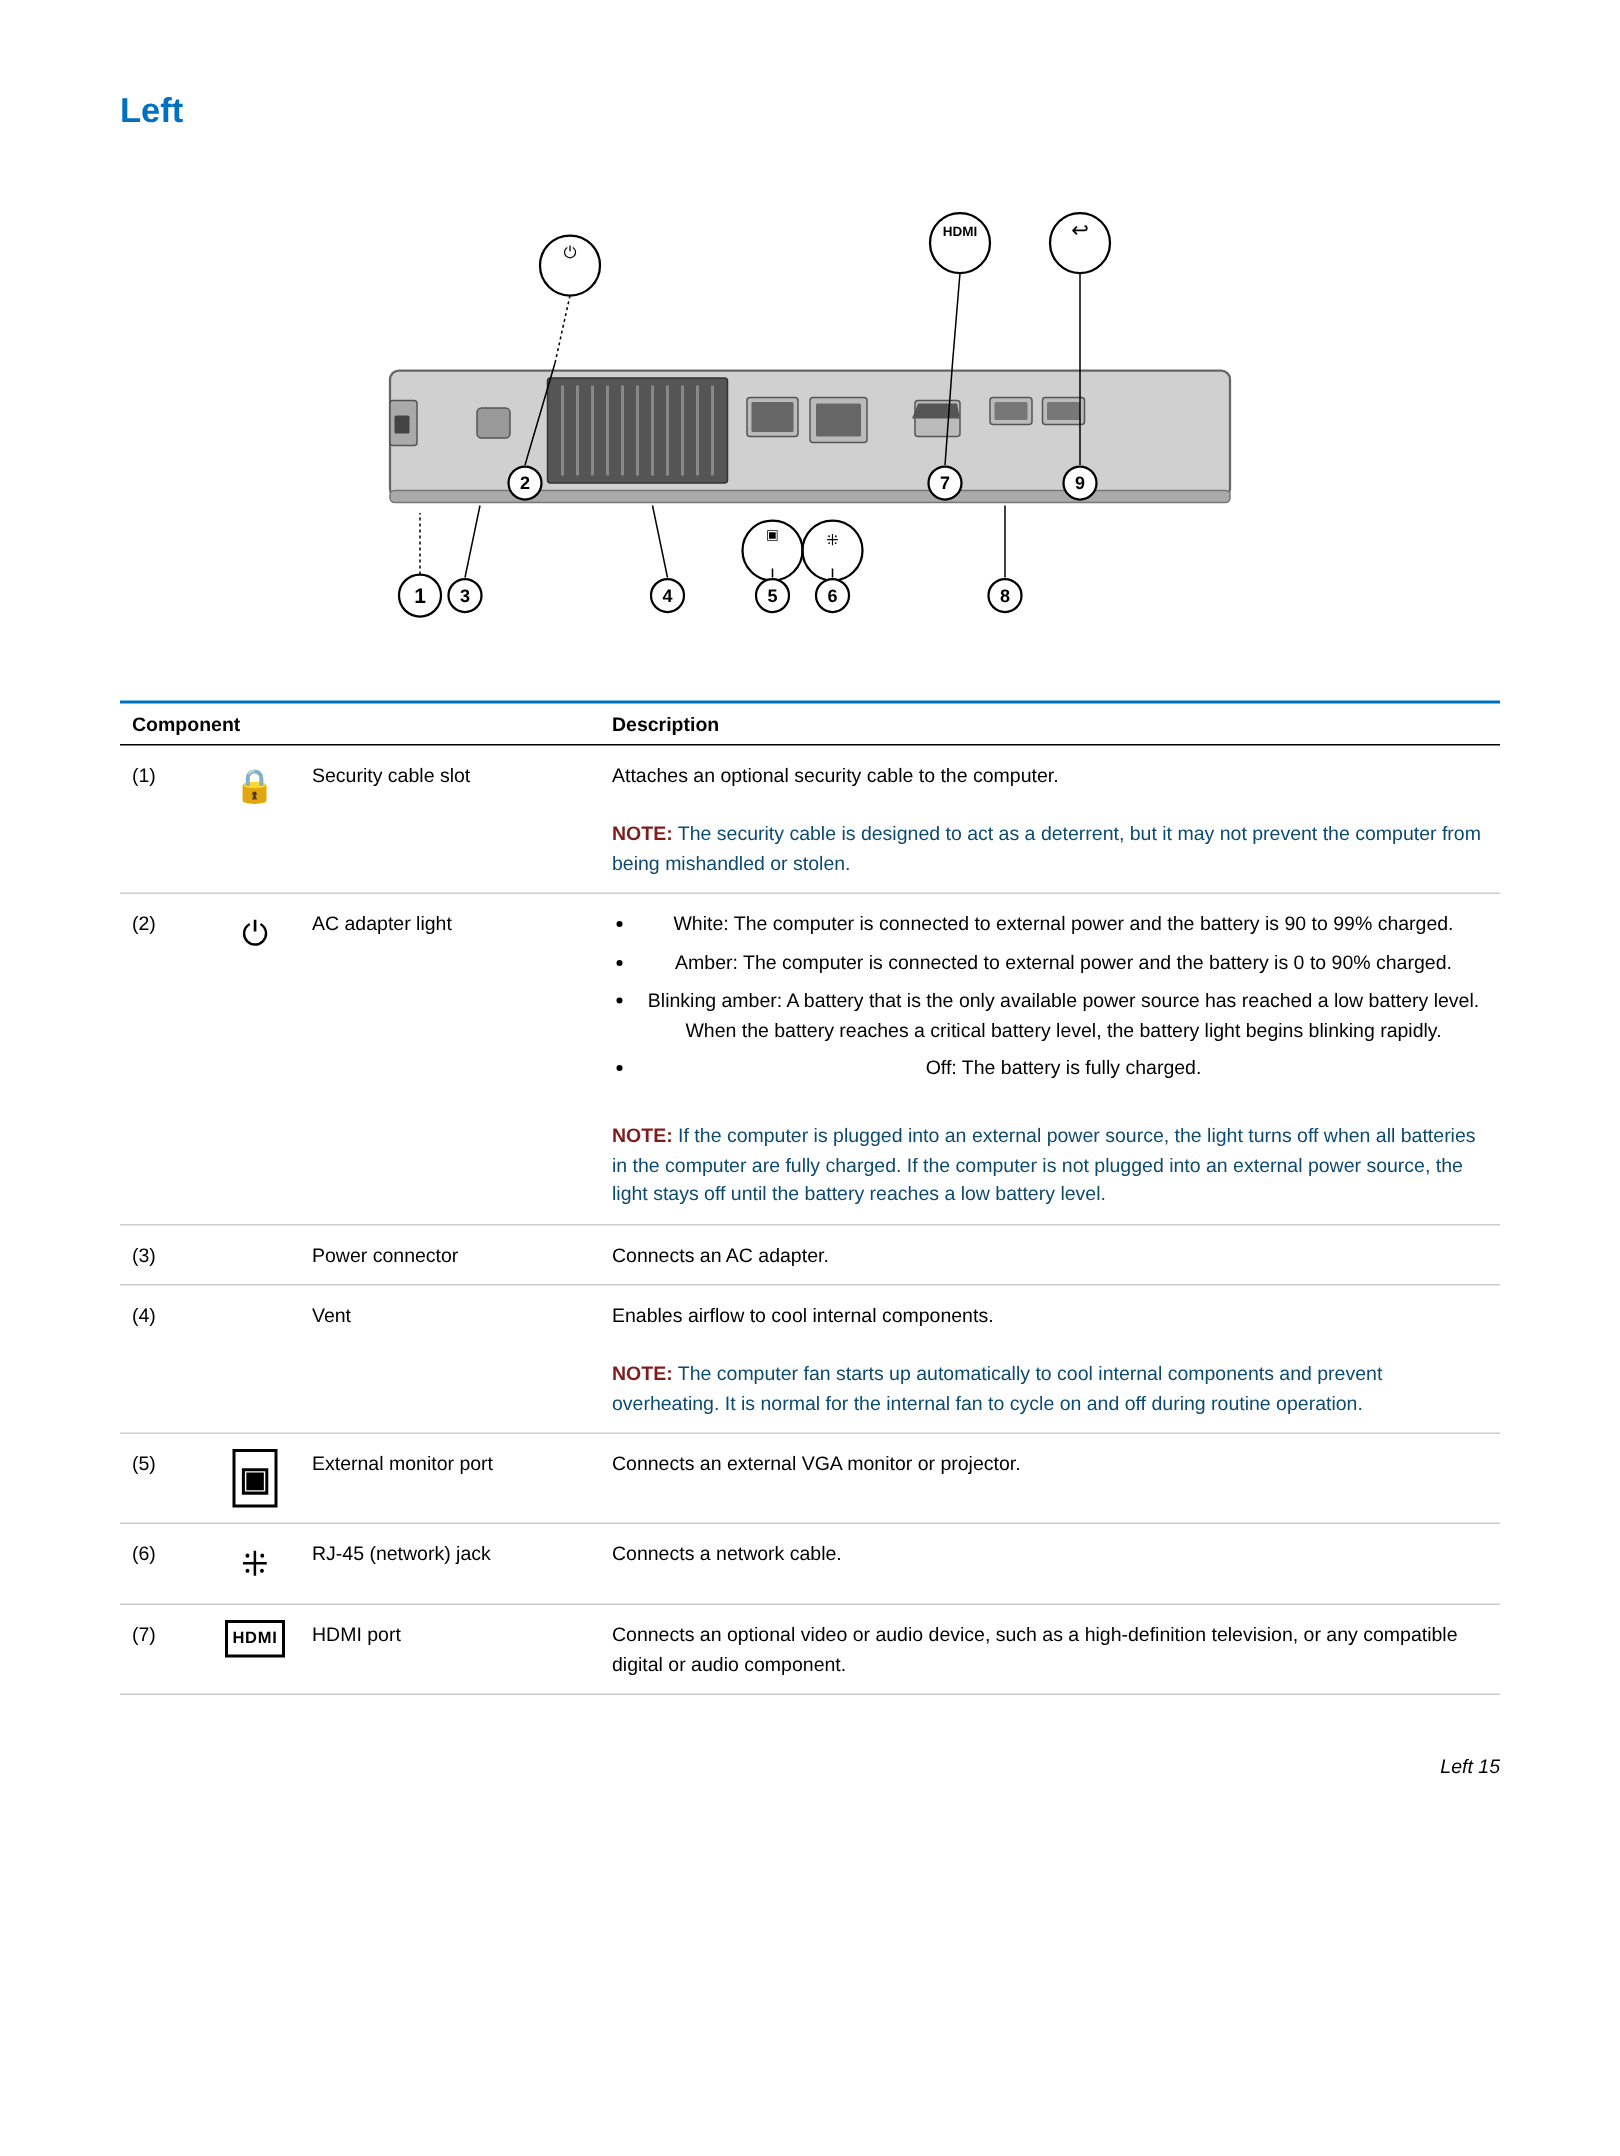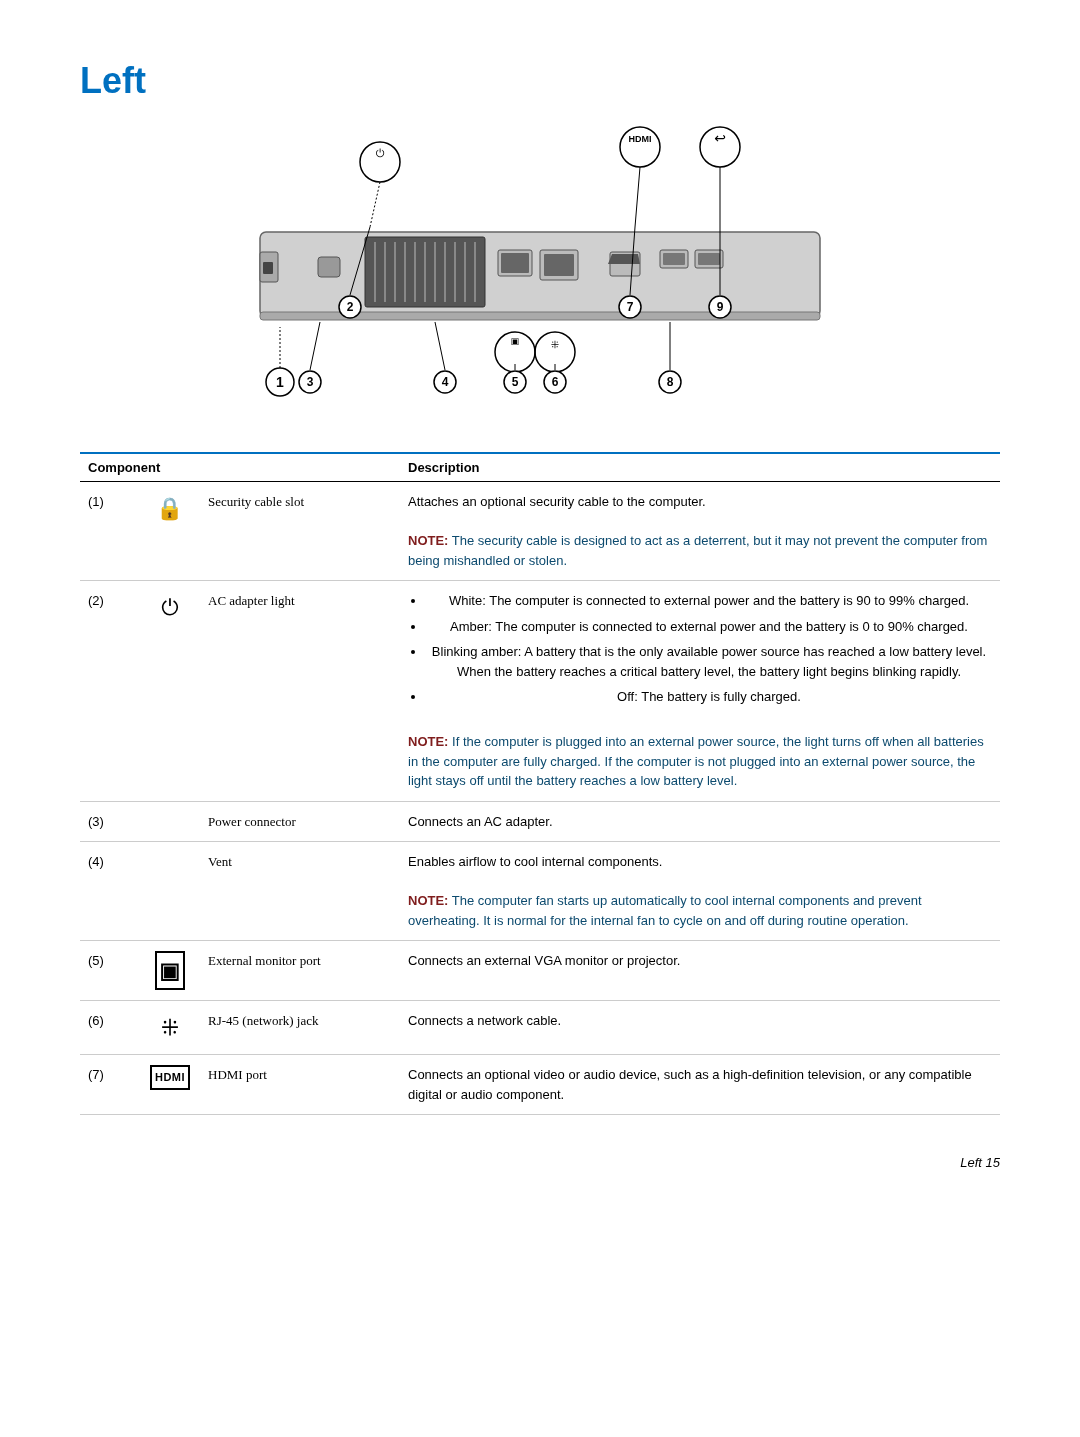--- a/index.html
+++ b/index.html
@@ -7,22 +7,23 @@
       font-family: Arial, sans-serif;
       font-size: 13px;
       background: #fff;
       color: #000;
       width: 1080px;
       min-height: 1437px;
       padding: 60px 80px 60px 80px;
     }
     h1 {
       color: #0070c0;
-      font-size: 36px;
+      font-size: 23px;
       font-weight: bold;
+      margin-bottom: 30px;
     }
     .diagram-area {
       display: flex;
       justify-content: center;
       align-items: flex-end;
       margin-bottom: 30px;
       position: relative;
       height: 320px;
     }
 
@@ -46,21 +47,21 @@
       border-bottom: 1px solid #ccc;
       vertical-align: top;
     }
     .component-table tbody td {
       padding: 10px 8px;
       font-size: 13px;
       line-height: 1.5;
     }
     .col-num { width: 60px; }
     .col-icon { width: 60px; text-align: center; }
-    .col-name { width: 200px; font-family: Liberation Serif, serif; }
+    .col-name { width: 200px; }
     .col-desc { width: auto; }
 
     .note-blue { color: #7f1d1d; font-weight: bold; }
     .note-text { color: #0c4a6e; }
 
     ul.desc-list {
       list-style: disc;
       padding-left: 18px;
       margin: 0;
     }

